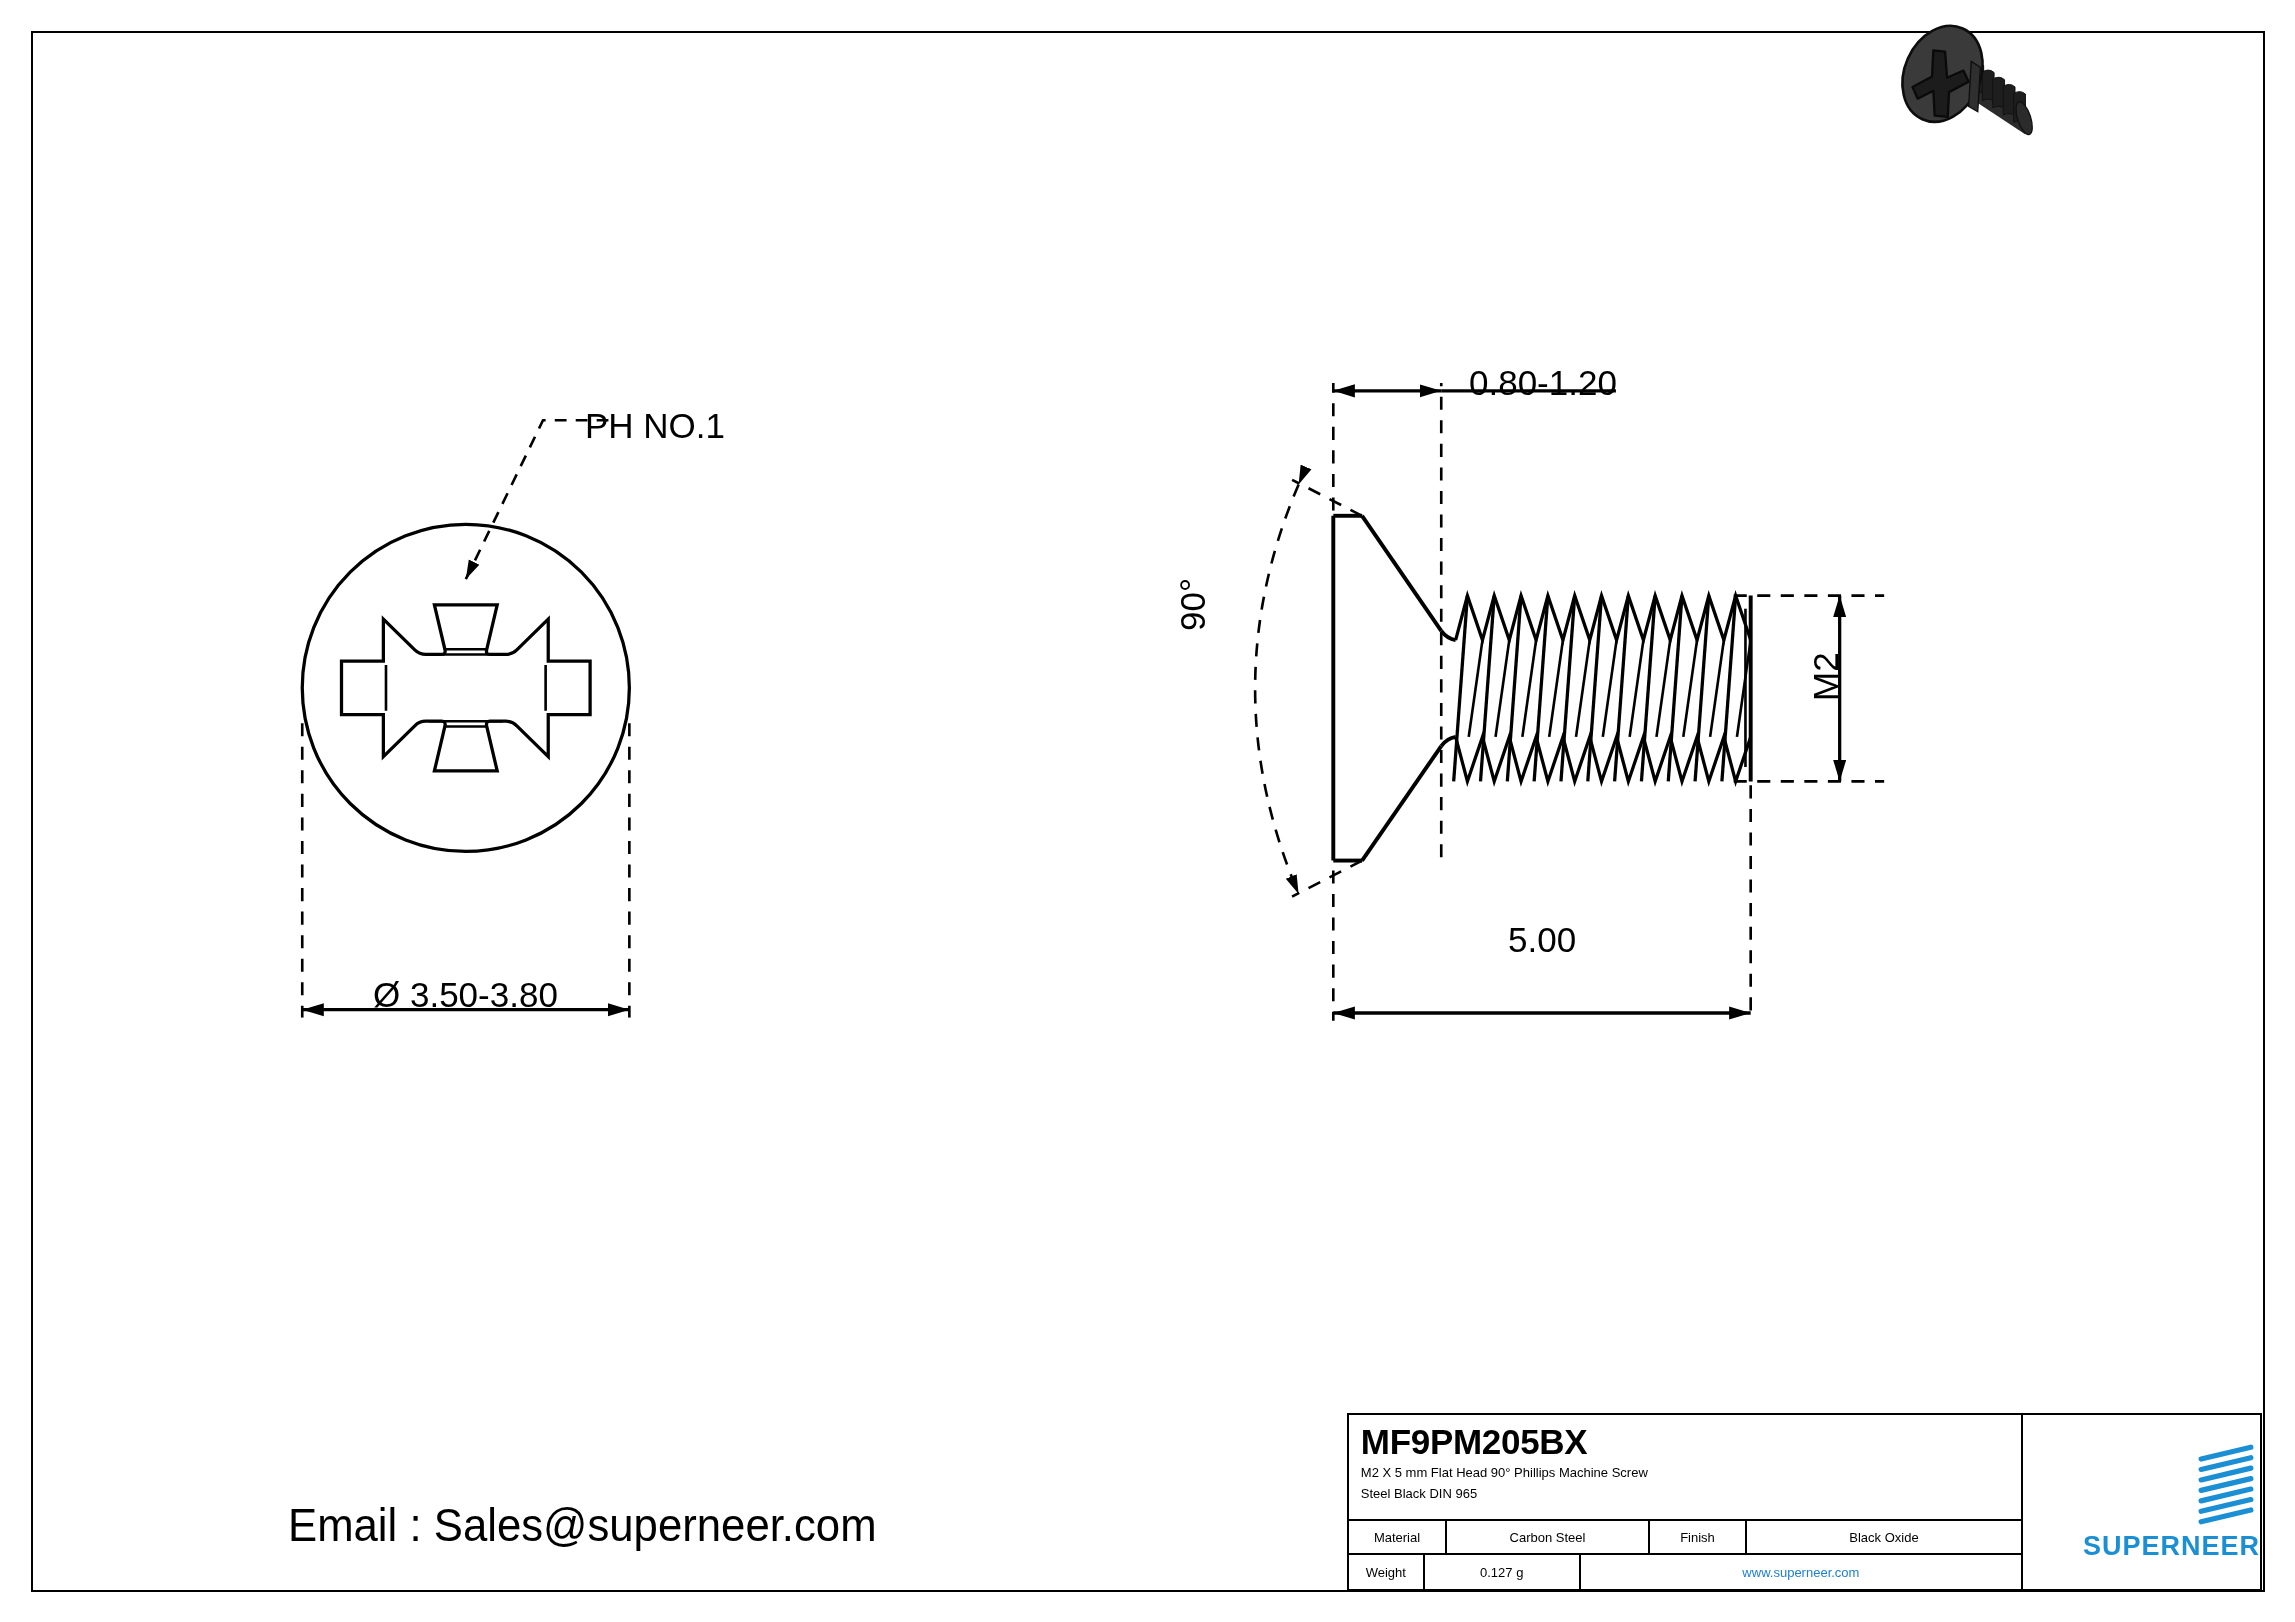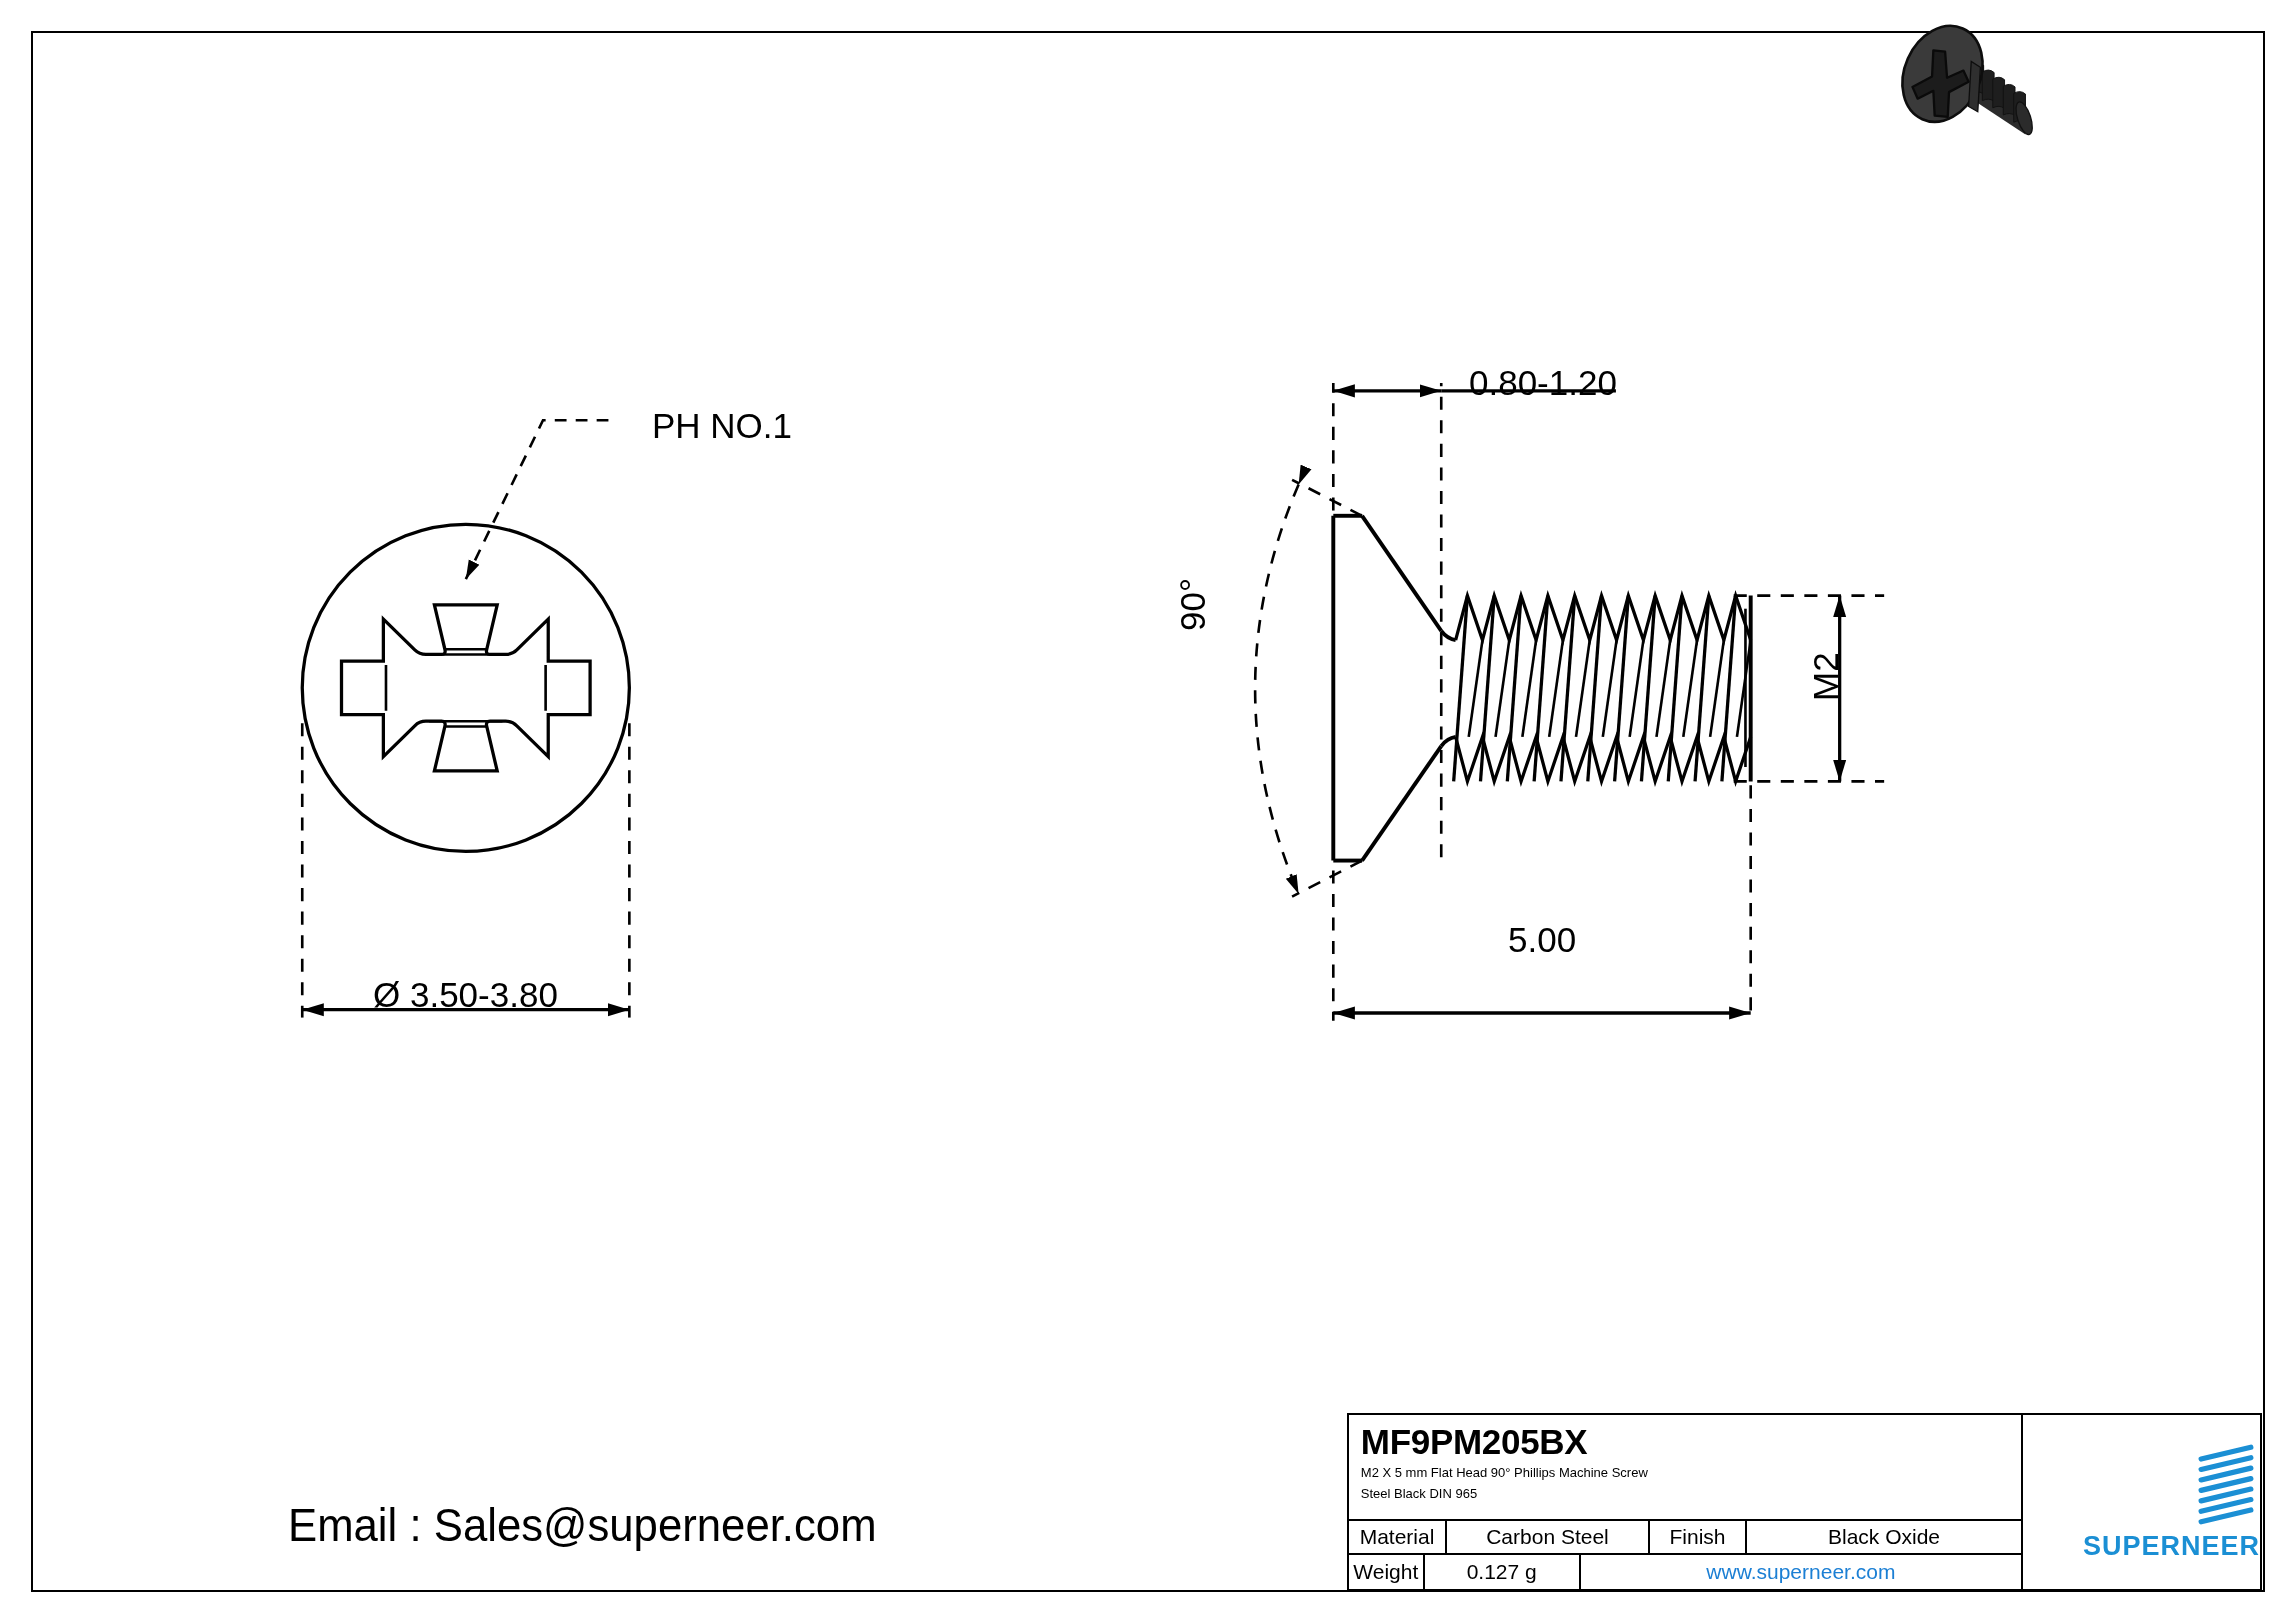--- a/index.html
+++ b/index.html
@@ -35,21 +35,21 @@
   }
   
   .dim-text {
     position: absolute;
     color: #000000;
     font-family: "Liberation Sans", sans-serif;
     white-space: nowrap;
     letter-spacing: 0px;
   }
   #label-ph-no1 {
-    left: 652px;
+    left: 585px;
     top: 406px;
     font-size: 35px;
   }
   #label-dia {
     left: 373px;
     top: 975px;
     font-size: 35px;
   }
   #label-head-h {
     left: 1469px;
@@ -129,21 +129,21 @@
   .tb-row {
     display: flex;
     height: 34px;
     box-sizing: border-box;
   }
   #tb-row-1 { border-bottom: 2px solid #000000; }
   .tb-cell {
     display: flex;
     align-items: center;
     justify-content: center;
-    font-size: 21px;
+    font-size: 13px;
     color: #000000;
     box-sizing: border-box;
     border-right: 2px solid #000000;
     height: 100%;
   }
   .tb-cell.last { border-right: none; }
   .c-label  { width: 98px; }
   .c-value  { width: 203px; }
   .c-label2 { width: 97px; }
   .c-value2 { width: 274px; }

